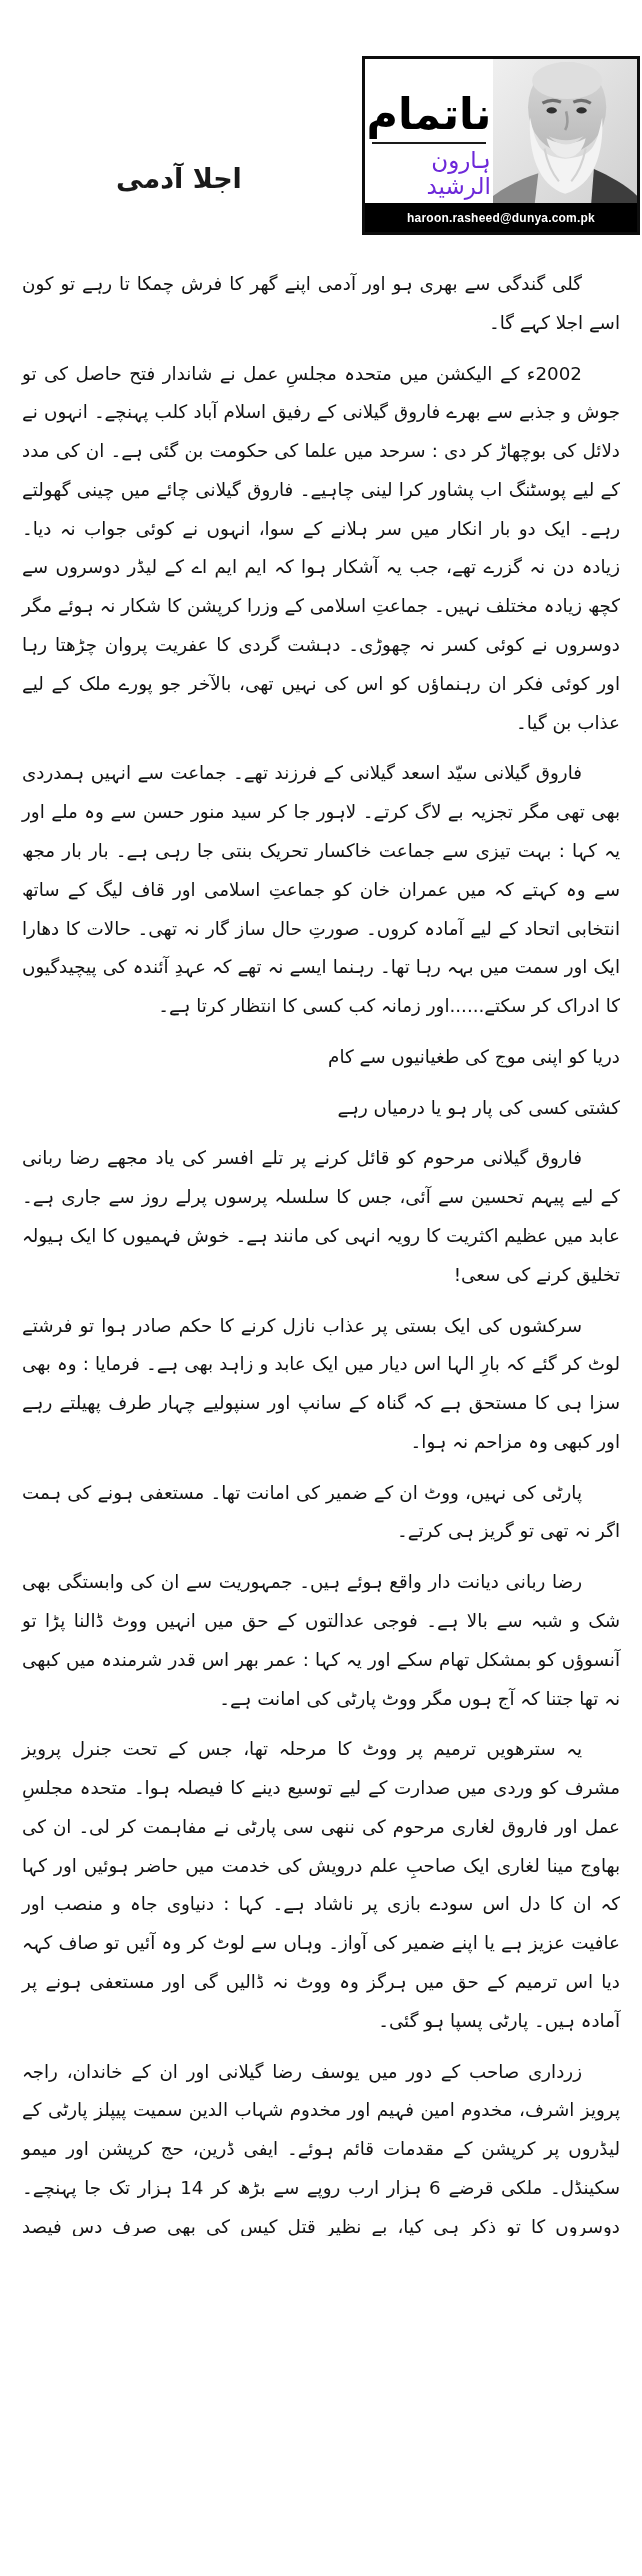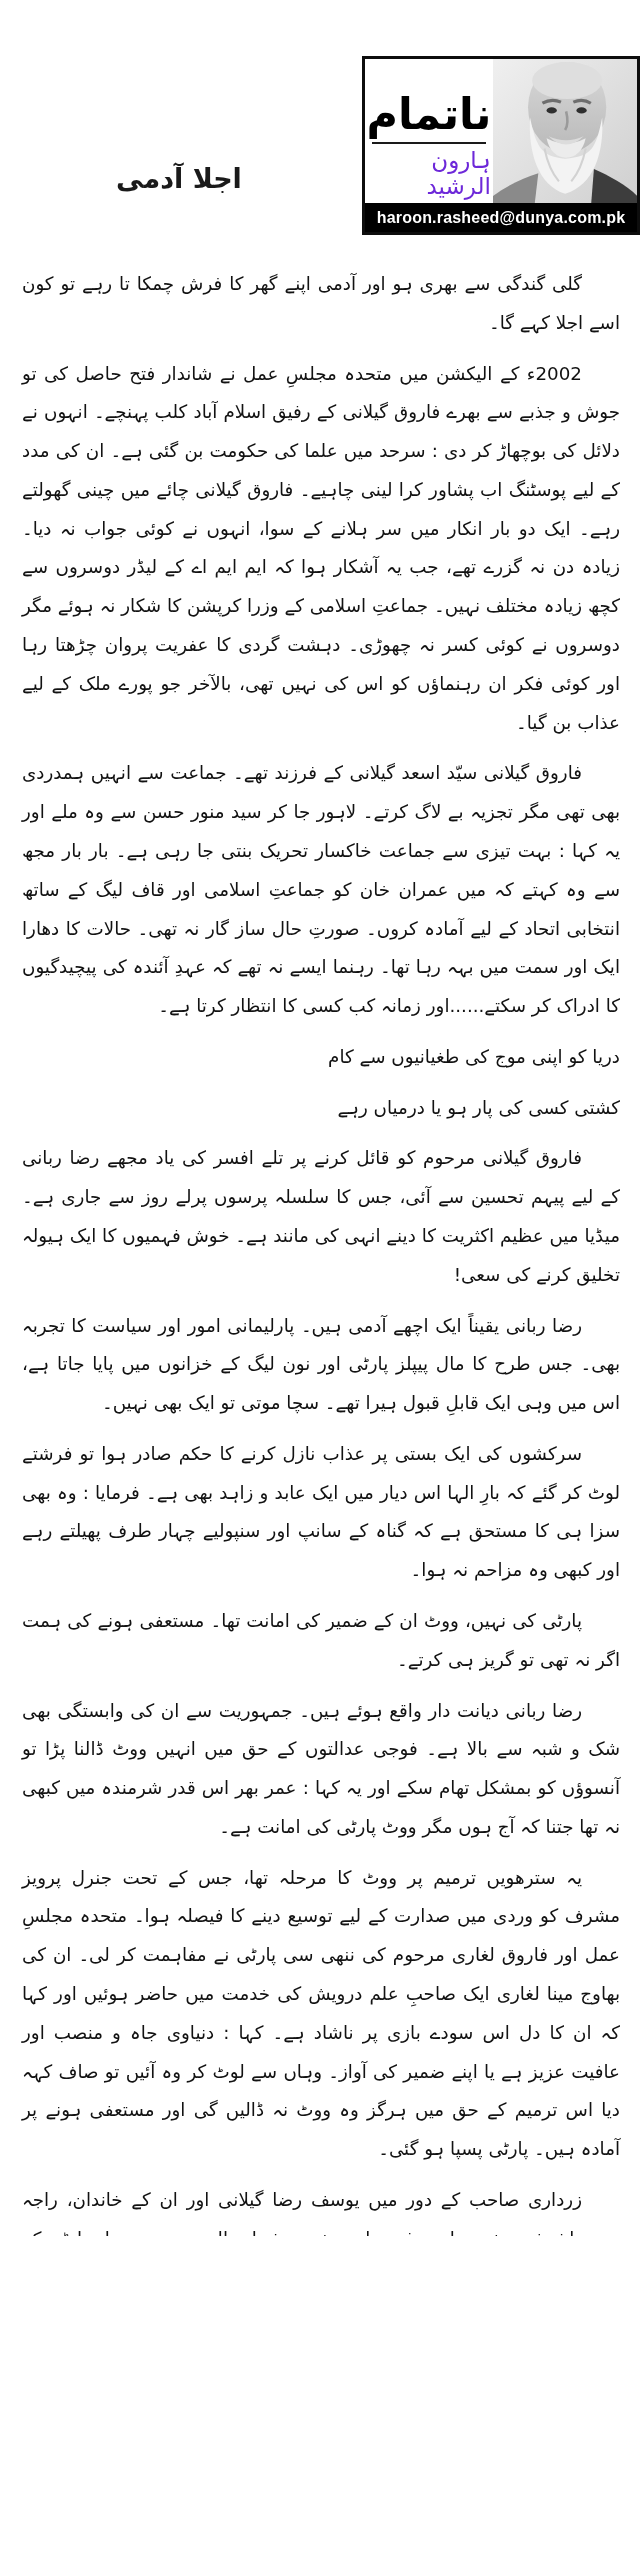--- a/index.html
+++ b/index.html
@@ -74,21 +74,21 @@
     overflow:hidden;
     background:#e9e9e9;
   }
   .photo svg{display:block;width:100%;height:100%;}
   .email-bar{
     height:29px;
     background:#000;
     color:#fff;
     font-family:"Liberation Sans",sans-serif;
     font-weight:bold;
-    font-size:16px;
+    font-size:12px;
     letter-spacing:0.2px;
     display:flex;
     align-items:center;
     justify-content:center;
     direction:ltr;
     flex:0 0 29px;
   }
   
   .body-text{
     direction:rtl;
@@ -164,22 +164,21 @@
     </div>
 
   </header>
 
   <main class="body-text">
       <p class="normal">گلی گندگی سے بھری ہو اور آدمی اپنے گھر کا فرش چمکا تا رہے تو کون اسے اجلا کہے گا۔</p>
       <p class="normal">2002ء کے الیکشن میں متحدہ مجلسِ عمل نے شاندار فتح حاصل کی تو جوش و جذبے سے بھرے فاروق گیلانی کے رفیق اسلام آباد کلب پہنچے۔ انہوں نے دلائل کی بوچھاڑ کر دی : سرحد میں علما کی حکومت بن گئی ہے۔ ان کی مدد کے لیے پوسٹنگ اب پشاور کرا لینی چاہیے۔ فاروق گیلانی چائے میں چینی گھولتے رہے۔ ایک دو بار انکار میں سر ہلانے کے سوا، انہوں نے کوئی جواب نہ دیا۔ زیادہ دن نہ گزرے تھے، جب یہ آشکار ہوا کہ ایم ایم اے کے لیڈر دوسروں سے کچھ زیادہ مختلف نہیں۔ جماعتِ اسلامی کے وزرا کرپشن کا شکار نہ ہوئے مگر دوسروں نے کوئی کسر نہ چھوڑی۔ دہشت گردی کا عفریت پروان چڑھتا رہا اور کوئی فکر ان رہنماؤں کو اس کی نہیں تھی، بالآخر جو پورے ملک کے لیے عذاب بن گیا۔</p>
       <p class="normal">فاروق گیلانی سیّد اسعد گیلانی کے فرزند تھے۔ جماعت سے انہیں ہمدردی بھی تھی مگر تجزیہ بے لاگ کرتے۔ لاہور جا کر سید منور حسن سے وہ ملے اور یہ کہا : بہت تیزی سے جماعت خاکسار تحریک بنتی جا رہی ہے۔ بار بار مجھ سے وہ کہتے کہ میں عمران خان کو جماعتِ اسلامی اور قاف لیگ کے ساتھ انتخابی اتحاد کے لیے آمادہ کروں۔ صورتِ حال ساز گار نہ تھی۔ حالات کا دھارا ایک اور سمت میں بہہ رہا تھا۔ رہنما ایسے نہ تھے کہ عہدِ آئندہ کی پیچیدگیوں کا ادراک کر سکتے......اور زمانہ کب کسی کا انتظار کرتا ہے۔</p>
       <p class="verse">دریا کو اپنی موج کی طغیانیوں سے کام</p>
       <p class="verse">کشتی کسی کی پار ہو یا درمیاں رہے</p>
-      <p class="normal">فاروق گیلانی مرحوم کو قائل کرنے پر تلے افسر کی یاد مجھے رضا ربانی کے لیے پیہم تحسین سے آئی، جس کا سلسلہ پرسوں پرلے روز سے جاری ہے۔ میڈیا میں عظیم اکثریت کا دینے انہی کی مانند ہے۔ خوش فہمیوں کا ایک ہیولہ تخلیق کرنے کی سعی!</p>
-      <p class="normal">رضا ربانی یقیناً ایک اچھے آدمی ہیں۔ پارلیمانی امور اور سیاست کا تجربہ بھی۔ جس طرح کا مال پیپلز پارٹی اور نون لیگ کے خزانوں میں پایا جاتا ہے، اس میں وہی ایک قابلِ قبول ہیرا تھے۔ سچا موتی تو ایک بھی نہیں۔</p>
+      <p class="normal">فاروق گیلانی مرحوم کو قائل کرنے پر تلے افسر کی یاد مجھے رضا ربانی کے لیے پیہم تحسین سے آئی، جس کا سلسلہ پرسوں پرلے روز سے جاری ہے۔ عابد میں عظیم اکثریت کا رویہ انہی کی مانند ہے۔ خوش فہمیوں کا ایک ہیولہ تخلیق کرنے کی سعی!</p>
       <p class="normal">سرکشوں کی ایک بستی پر عذاب نازل کرنے کا حکم صادر ہوا تو فرشتے لوٹ کر گئے کہ بارِ الہا اس دیار میں ایک عابد و زاہد بھی ہے۔ فرمایا : وہ بھی سزا ہی کا مستحق ہے کہ گناہ کے سانپ اور سنپولیے چہار طرف پھیلتے رہے اور کبھی وہ مزاحم نہ ہوا۔</p>
       <p class="normal">پارٹی کی نہیں، ووٹ ان کے ضمیر کی امانت تھا۔ مستعفی ہونے کی ہمت اگر نہ تھی تو گریز ہی کرتے۔</p>
       <p class="normal">رضا ربانی دیانت دار واقع ہوئے ہیں۔ جمہوریت سے ان کی وابستگی بھی شک و شبہ سے بالا ہے۔ فوجی عدالتوں کے حق میں انہیں ووٹ ڈالنا پڑا تو آنسوؤں کو بمشکل تھام سکے اور یہ کہا : عمر بھر اس قدر شرمندہ میں کبھی نہ تھا جتنا کہ آج ہوں مگر ووٹ پارٹی کی امانت ہے۔</p>
       <p class="normal">یہ سترھویں ترمیم پر ووٹ کا مرحلہ تھا، جس کے تحت جنرل پرویز مشرف کو وردی میں صدارت کے لیے توسیع دینے کا فیصلہ ہوا۔ متحدہ مجلسِ عمل اور فاروق لغاری مرحوم کی ننھی سی پارٹی نے مفاہمت کر لی۔ ان کی بھاوج مینا لغاری ایک صاحبِ علم درویش کی خدمت میں حاضر ہوئیں اور کہا کہ ان کا دل اس سودے بازی پر ناشاد ہے۔ کہا : دنیاوی جاہ و منصب اور عافیت عزیز ہے یا اپنے ضمیر کی آواز۔ وہاں سے لوٹ کر وہ آئیں تو صاف کہہ دیا اس ترمیم کے حق میں ہرگز وہ ووٹ نہ ڈالیں گی اور مستعفی ہونے پر آمادہ ہیں۔ پارٹی پسپا ہو گئی۔</p>
       <p class="normal">زرداری صاحب کے دور میں یوسف رضا گیلانی اور ان کے خاندان، راجہ پرویز اشرف، مخدوم امین فہیم اور مخدوم شہاب الدین سمیت پیپلز پارٹی کے لیڈروں پر کرپشن کے مقدمات قائم ہوئے۔ ایفی ڈرین، حج کرپشن اور میمو سکینڈل۔ ملکی قرضے 6 ہزار ارب روپے سے بڑھ کر 14 ہزار تک جا پہنچے۔ دوسروں کا تو ذکر ہی کیا، بے نظیر قتل کیس کی بھی صرف دس فیصد سماعت ہی ہو سکی۔ کراچی میں پانچ ہزار افراد ٹارگٹ کلنگ کا نشانہ بنے، اے این پی اور ایم کیو ایم کے ساتھ پیپلز پارٹی بھی جس میں شریک تھی۔ بجلی کی لوڈ شیڈنگ میں ایک فیصد کی بھی ممکن نہ ہو سکی۔ الیکشن قریب آئے تو ایران کے ساتھ گیس معاہدے پر دستخط کر دیے گئے ؛ حالانکہ سخت ترین پابندیوں کے شکار ملک سے درآمد ممکن ہی نہ تھی۔ بھارت کی طرز پر قطر سے ایل این جی خریدی جاتی تو توانائی بحران میں کمی ممکن تھی۔ گیس اور بجلی کی بندش سے لاکھوں محنت کش بے روزگار ہوئے۔ دبئی میں پاکستانی سفارت خانہ چھٹی کے دن غیر ملکیوں کو ویزے جاری کرتا رہا۔ ریڈ پاسپورٹ ریوڑیوں کی طرح بانٹے گئے۔ رضا ربانی کو شرمندگی محسوس ہوئی تو فقط فوجی عدالتوں کے قیام پر۔</p>
     </main>
 
 </div>
 
 

